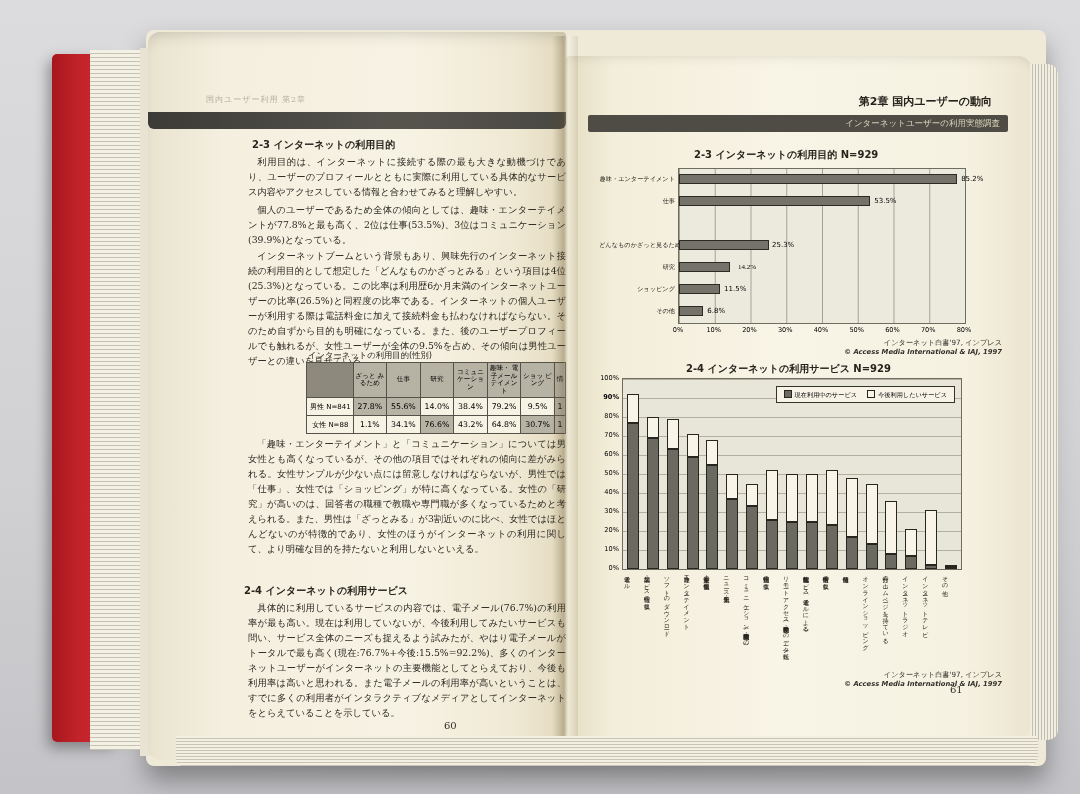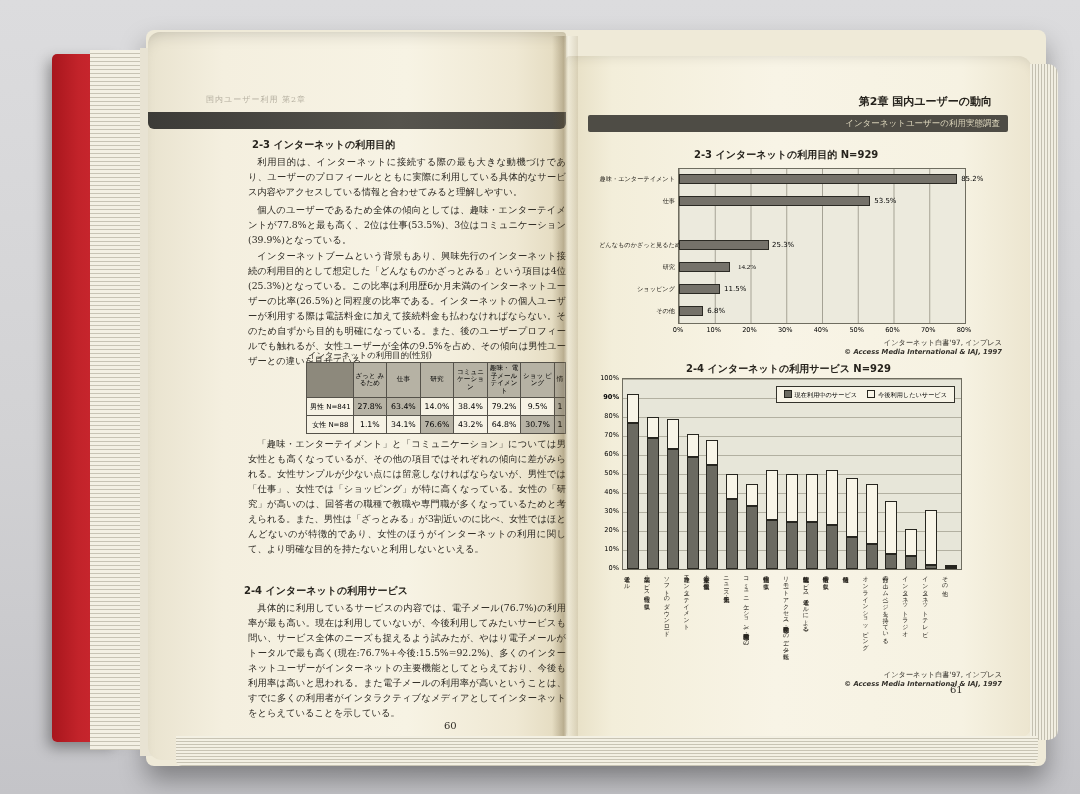--- a/index.html
+++ b/index.html
@@ -139,21 +139,21 @@
             <th>コミュニ ケーション</th>
             <th>趣味・ 電子メール テイメント</th>
             <th>ショッ ピング</th>
             <th class="cut">情</th>
           </tr>
         </thead>
         <tbody>
           <tr>
             <td class="rowlab">男性 N=841</td>
             <td class="hl">27.8%</td>
-            <td class="hl">63.4%</td>
+            <td class="hl">55.6%</td>
             <td>14.0%</td>
             <td>38.4%</td>
             <td>79.2%</td>
             <td>9.5%</td>
             <td class="cut">1</td>
           </tr>
           <tr>
             <td class="rowlab">女性 N=88</td>
             <td>1.1%</td>
             <td>34.1%</td>

